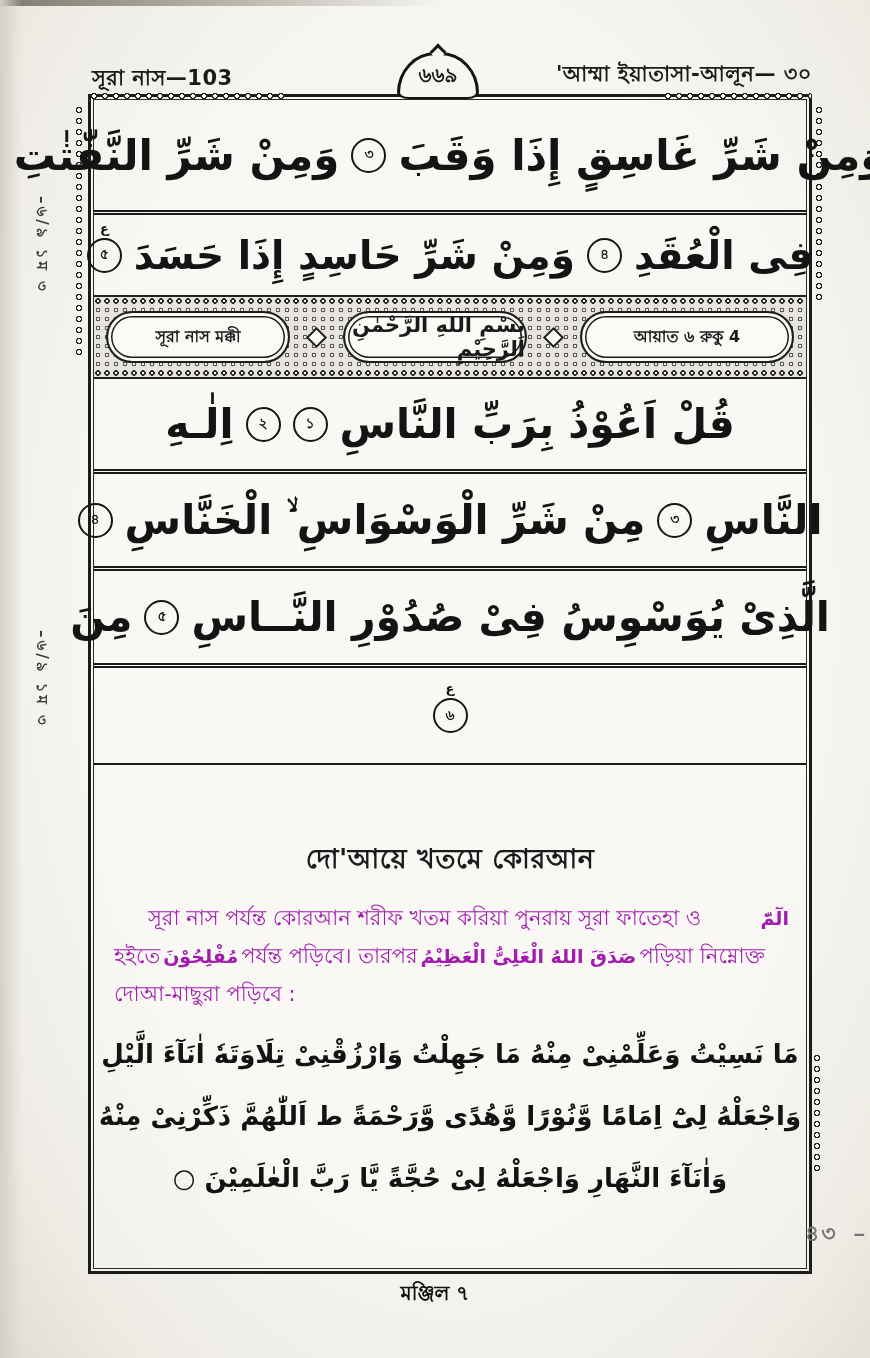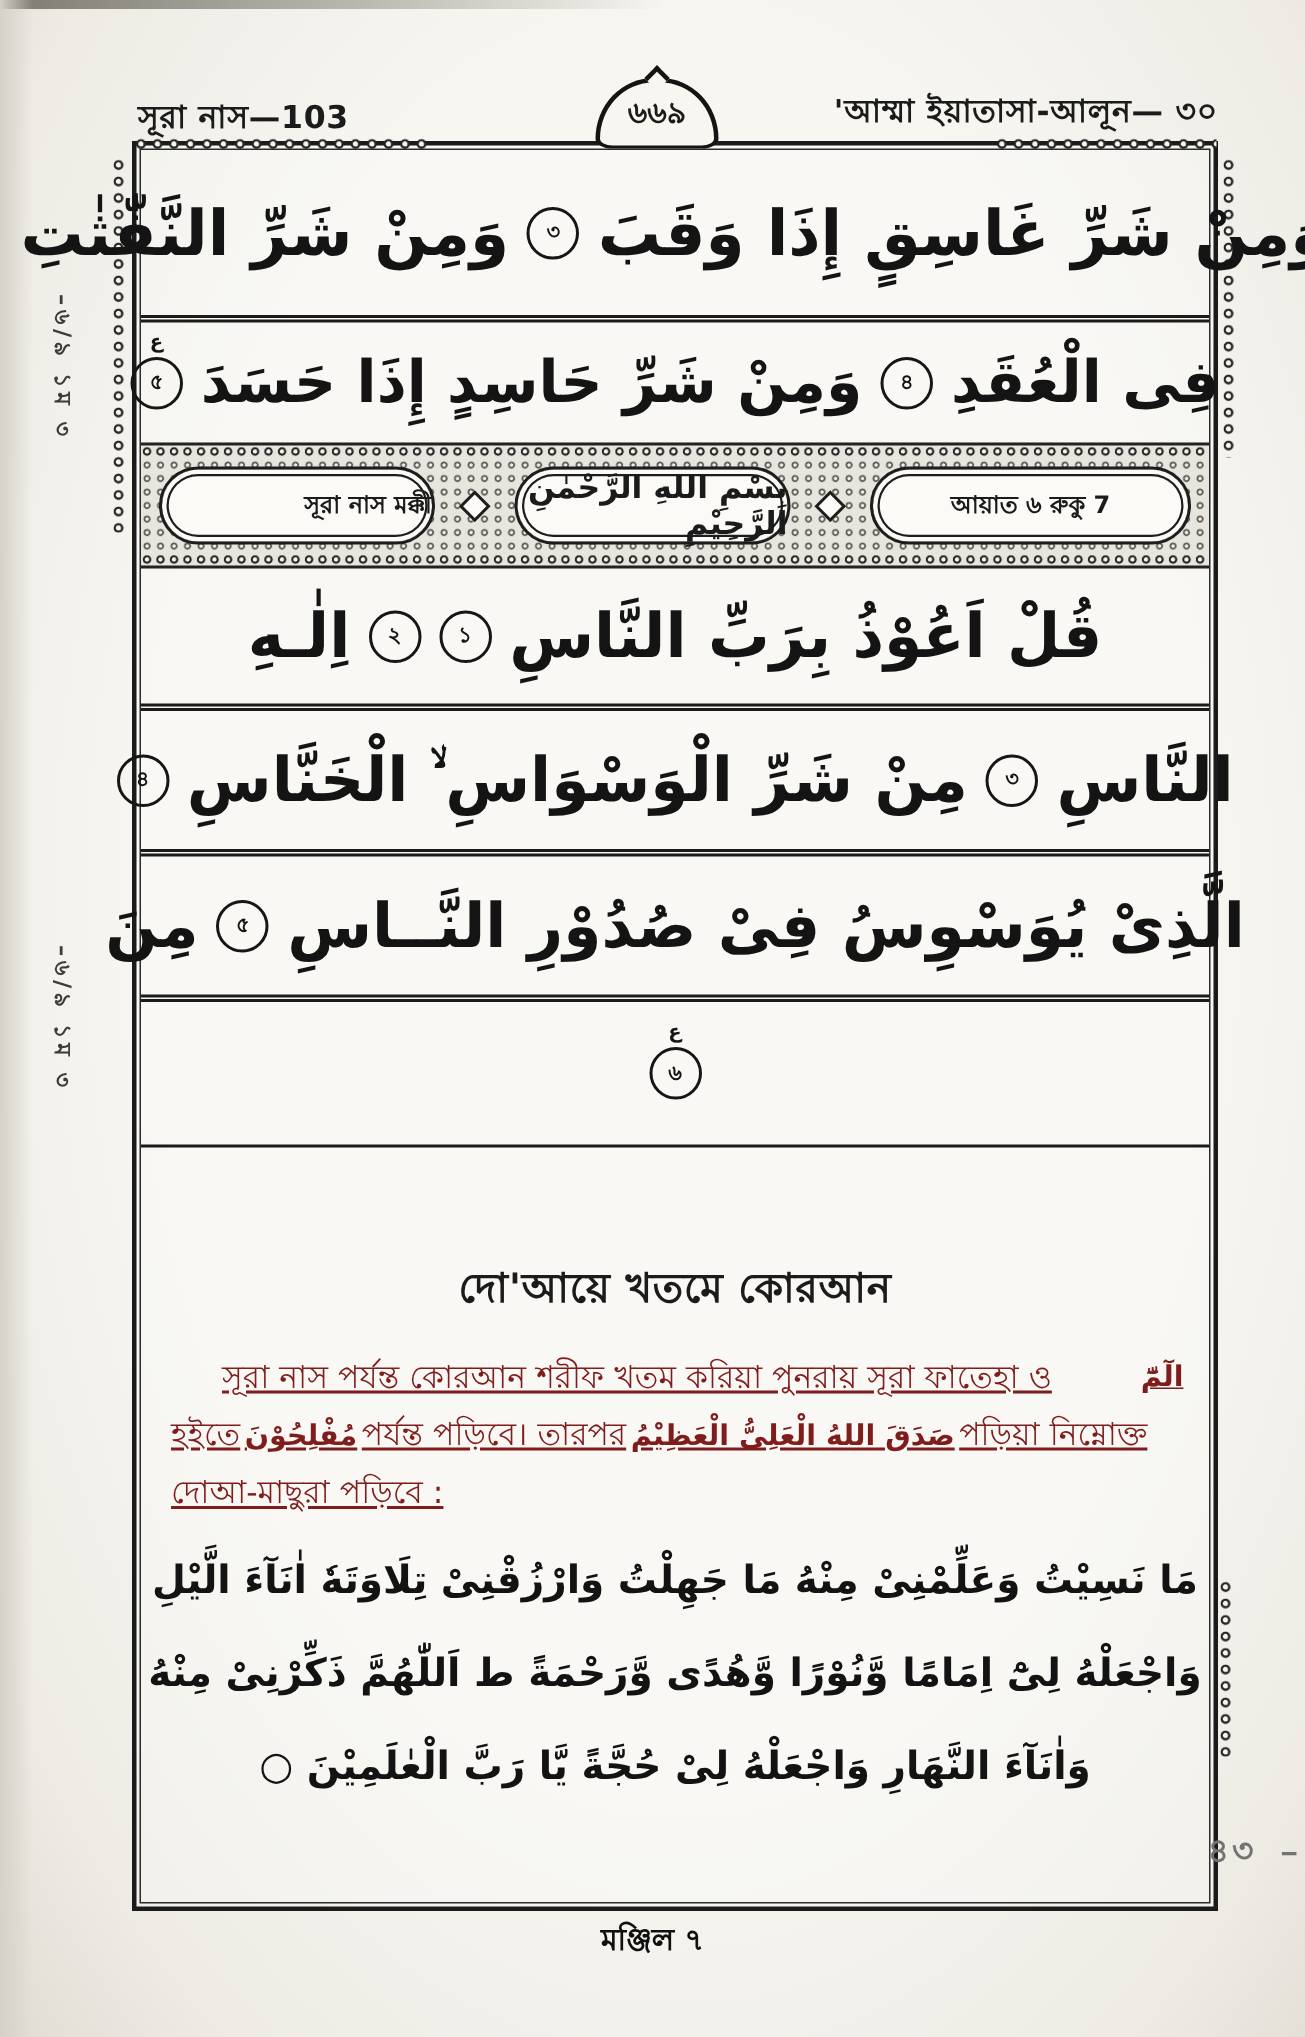--- a/index.html
+++ b/index.html
@@ -65,31 +65,31 @@
     background-color:#e7e5de;
     background-image:radial-gradient(circle at 4px 4px,#f2f1ec 1px,#5a5a55 1.3px,#5a5a55 2.1px,rgba(0,0,0,0) 2.6px);
     background-size:9px 9px;}
   .band::before,.band::after{content:"";position:absolute;left:0;right:0;height:8px;
     background-image:radial-gradient(circle at 4px 4px,#f7f6f1 1.3px,#252525 1.6px,#252525 2.6px,rgba(0,0,0,0) 3px);
     background-size:9px 9px;}
   .band::before{top:0;} .band::after{bottom:0;}
   .cart{position:relative;z-index:2;background:#fbfaf7;border:2px solid #1d1d1d;border-radius:26px;
     box-shadow:inset 0 0 0 3px #fbfaf7, inset 0 0 0 4.5px #1d1d1d;
     display:flex;align-items:center;justify-content:center;height:52px;box-sizing:border-box;}
-  .cart-left{width:184px;font-size:16px;font-weight:700;justify-content:flex-end;}
+  .cart-left{width:184px;font-size:16px;font-weight:700;}
   .cart-mid{width:184px;font-size:21px;font-weight:700;direction:rtl;}
   .cart-right{width:214px;font-size:16px;font-weight:700;}
   .diamond{flex:1;display:flex;align-items:center;justify-content:center;z-index:2;}
   .diamond i{width:11px;height:11px;border:2px solid #1d1d1d;background:#fbfaf7;transform:rotate(45deg);display:block;}
 
   
   .spacer{height:62px;}
   .bn-heading{height:58px;display:flex;align-items:flex-end;justify-content:center;
     font-size:27px;font-weight:700;letter-spacing:.5px;padding-bottom:2px;box-sizing:border-box;}
-  .para{height:134px;padding:14px 14px 0 20px;box-sizing:border-box;font-size:21px;line-height:38px;color:#7f1d1d;text-decoration:underline;}
+  .para{height:134px;padding:14px 14px 0 20px;box-sizing:border-box;font-size:21px;line-height:38px;color:#a21caf;}
   .bn-line{display:block;}
   .bn-line.flexline{display:flex;justify-content:space-between;align-items:flex-start;}
   .bn-line.indent .seg-text:first-child{padding-left:34px;}
   .seg-ar{font-family:"DejaVu Sans",sans-serif;font-weight:700;font-size:19px;direction:rtl;unicode-bidi:isolate;padding:0 3px;}
   .dua{flex:1;padding-top:4px;}
   .dua-line{direction:rtl;text-align:center;font-size:26px;font-weight:700;line-height:62px;
     color:#131313;font-family:"DejaVu Sans",sans-serif;white-space:nowrap;}
 
   
   .side-num{position:absolute;left:805px;top:1216px;font-size:22px;font-weight:700;color:#737373;z-index:5;letter-spacing:2px;font-family:Liberation Mono, monospace;}
@@ -150,21 +150,21 @@
       <div class="diamond">
           <i></i>
         </div>
       <div class="cart cart-mid">
         <span>بِسْمِ اللهِ الرَّحْمٰنِ الرَّحِيْمِ</span>
       </div>
       <div class="diamond">
           <i></i>
         </div>
       <div class="cart cart-right">
-        <span>আয়াত ৬ রুকু 7</span>
+        <span>আয়াত ৬ রুকু 4</span>
       </div>
     </div>
 
     <div class="q-row row-n n">
       <div class="q-line">
           <span class="seg-text">قُلْ اَعُوْذُ بِرَبِّ النَّاسِ</span>
           <span class="ayah">
             <span>১</span>
           </span>
           <span class="ayah">

